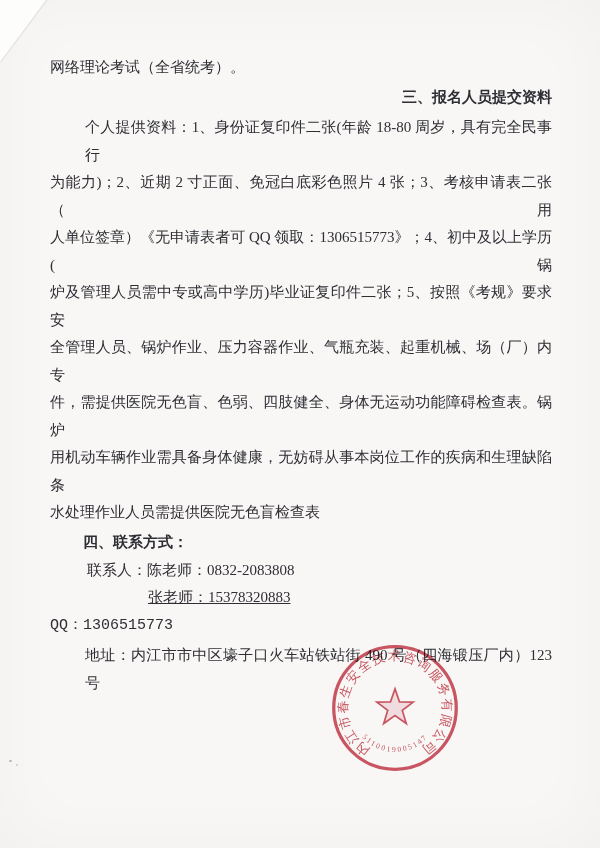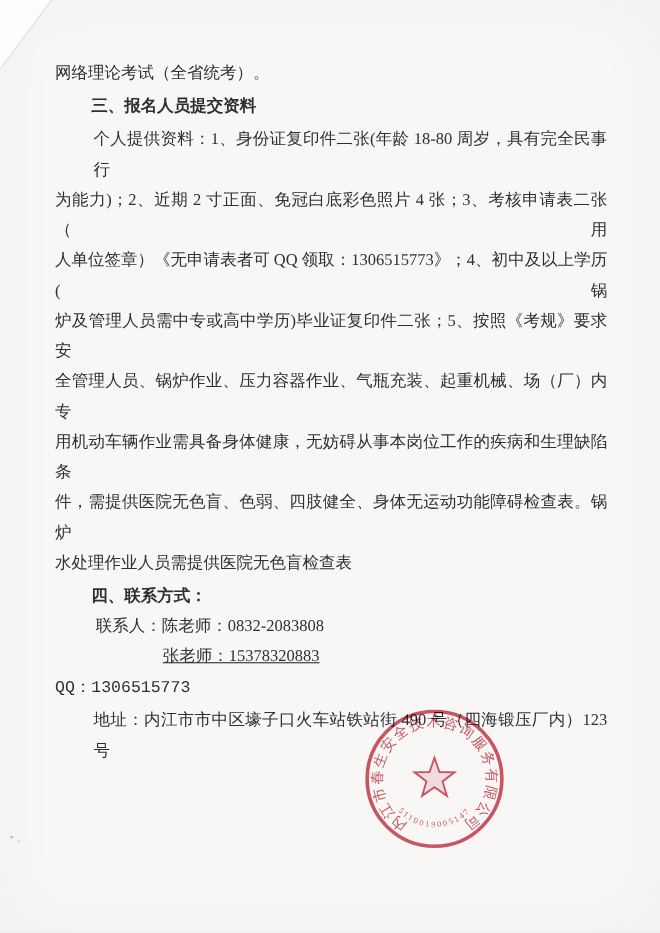--- a/index.html
+++ b/index.html
@@ -35,21 +35,21 @@
     box-sizing:border-box;
     width:600px;
     padding:54px 48px 0 50px;
     font-size:15px;
     line-height:27.5px;
   }
   .line{white-space:nowrap;}
   .fill{white-space:normal;text-align:justify;text-align-last:justify;}
   .indent{padding-left:35px;}
   .heading{font-weight:bold;margin-left:33px;}
-  .h3{margin-top:2px;}
+  .h3{margin-top:2px;text-align:right;}
   .h4{margin-top:2.5px;}
   .p1{margin-top:4px;}
   .p3{margin-top:3px;}
   .ind-1{margin-left:37px;}
   .ind-2{margin-left:98px;text-decoration:underline;}
   .ind-3{font-family:Liberation Mono, monospace;}
   .addr{margin-top:3px;}
 
   .seal{
     position:absolute;
@@ -77,22 +77,22 @@
 
 
     <div class="line heading h3">三、报名人员提交资料</div>
 
     <div class="p3">
       <div class="line fill indent">个人提供资料：1、身份证复印件二张(年龄 18-80 周岁，具有完全民事行</div>
       <div class="line fill">为能力)；2、近期 2 寸正面、免冠白底彩色照片 4 张；3、考核申请表二张（用</div>
       <div class="line fill">人单位签章）《无申请表者可 QQ 领取：1306515773》；4、初中及以上学历(锅</div>
       <div class="line fill">炉及管理人员需中专或高中学历)毕业证复印件二张；5、按照《考规》要求安</div>
       <div class="line fill">全管理人员、锅炉作业、压力容器作业、气瓶充装、起重机械、场（厂）内专</div>
+      <div class="line fill">件，需提供医院无色盲、色弱、四肢健全、身体无运动功能障碍检查表。锅炉</div>
       <div class="line fill">用机动车辆作业需具备身体健康，无妨碍从事本岗位工作的疾病和生理缺陷条</div>
-      <div class="line fill">件，需提供医院无色盲、色弱、四肢健全、身体无运动功能障碍检查表。锅炉</div>
       <div class="line">水处理作业人员需提供医院无色盲检查表</div>
     </div>
 
     <div class="line heading h4">四、联系方式：</div>
 
     <div>
       <div class="line ind-1">联系人：陈老师：0832-2083808</div>
       <div class="line ind-2">张老师：15378320883</div>
       <div class="line ind-3">QQ：1306515773</div>
     </div>

